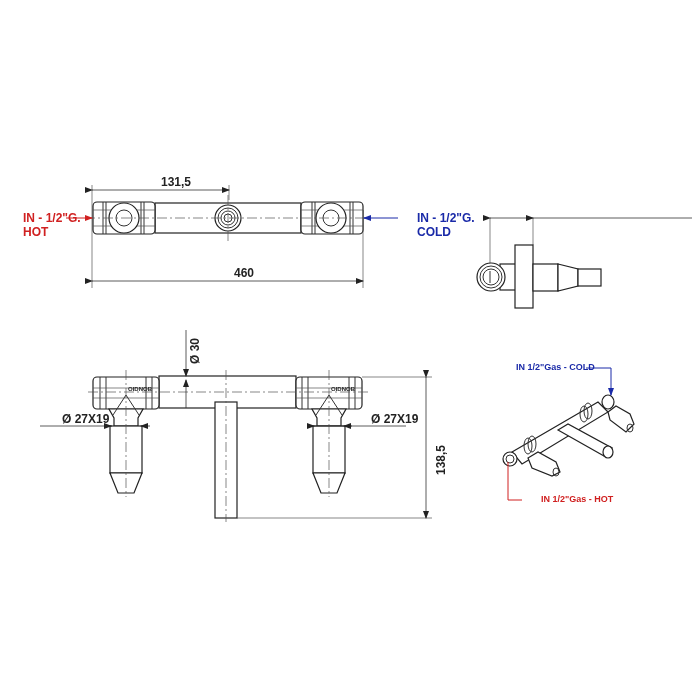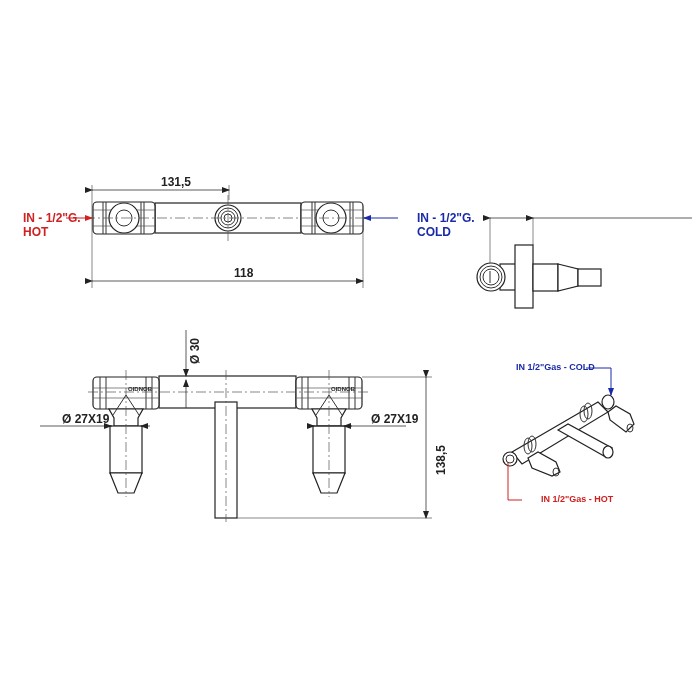--- a/index.html
+++ b/index.html
@@ -172,21 +172,21 @@
 
     <polyline class="coldln" points="586,368 611,368 611,395" marker-end="url(#arrCold)"></polyline>
 
     <polyline class="hotln" points="508,462 508,500 522,500"></polyline>
   </g>
 </svg>
 
 <div style="position:absolute;left:16px;top:0;width:612px;height:700px;">
 
   <div style="position:absolute;left:145px;top:175px;font:bold 12px 'Liberation Sans',sans-serif;color:#222;">131,5</div>
-  <div style="position:absolute;left:218px;top:266px;font:bold 12px 'Liberation Sans',sans-serif;color:#222;">118</div>
+  <div style="position:absolute;left:218px;top:266px;font:bold 12px 'Liberation Sans',sans-serif;color:#222;">460</div>
   <div style="position:absolute;left:7px;top:211px;font:bold 12px/14px 'Liberation Sans',sans-serif;color:#d02020;">
     <div>IN - 1/2"G.</div>
     <div>HOT</div>
   </div>
   <div style="position:absolute;left:401px;top:211px;font:bold 12px/14px 'Liberation Sans',sans-serif;color:#1a2aa8;">
     <div>IN - 1/2"G.</div>
     <div>COLD</div>
   </div>
 
 

